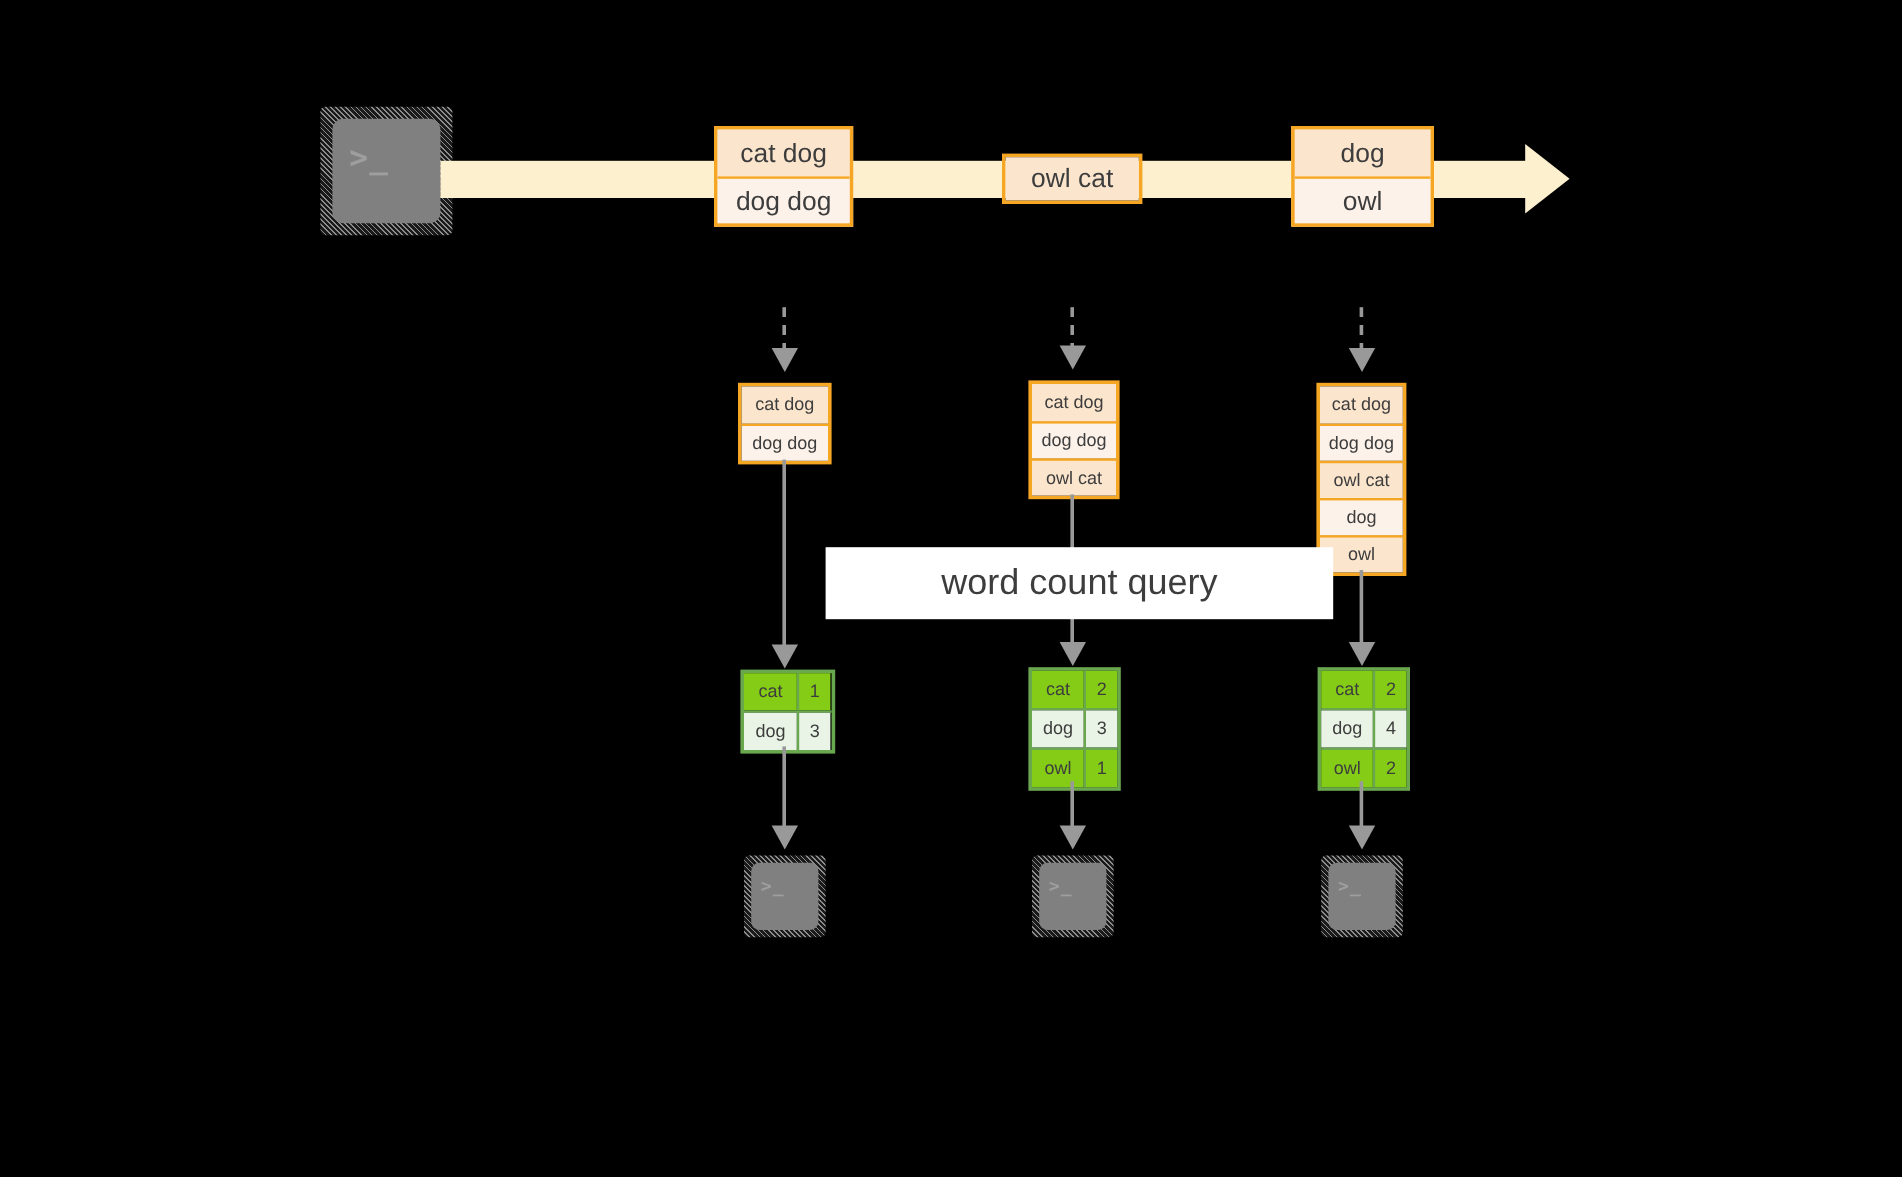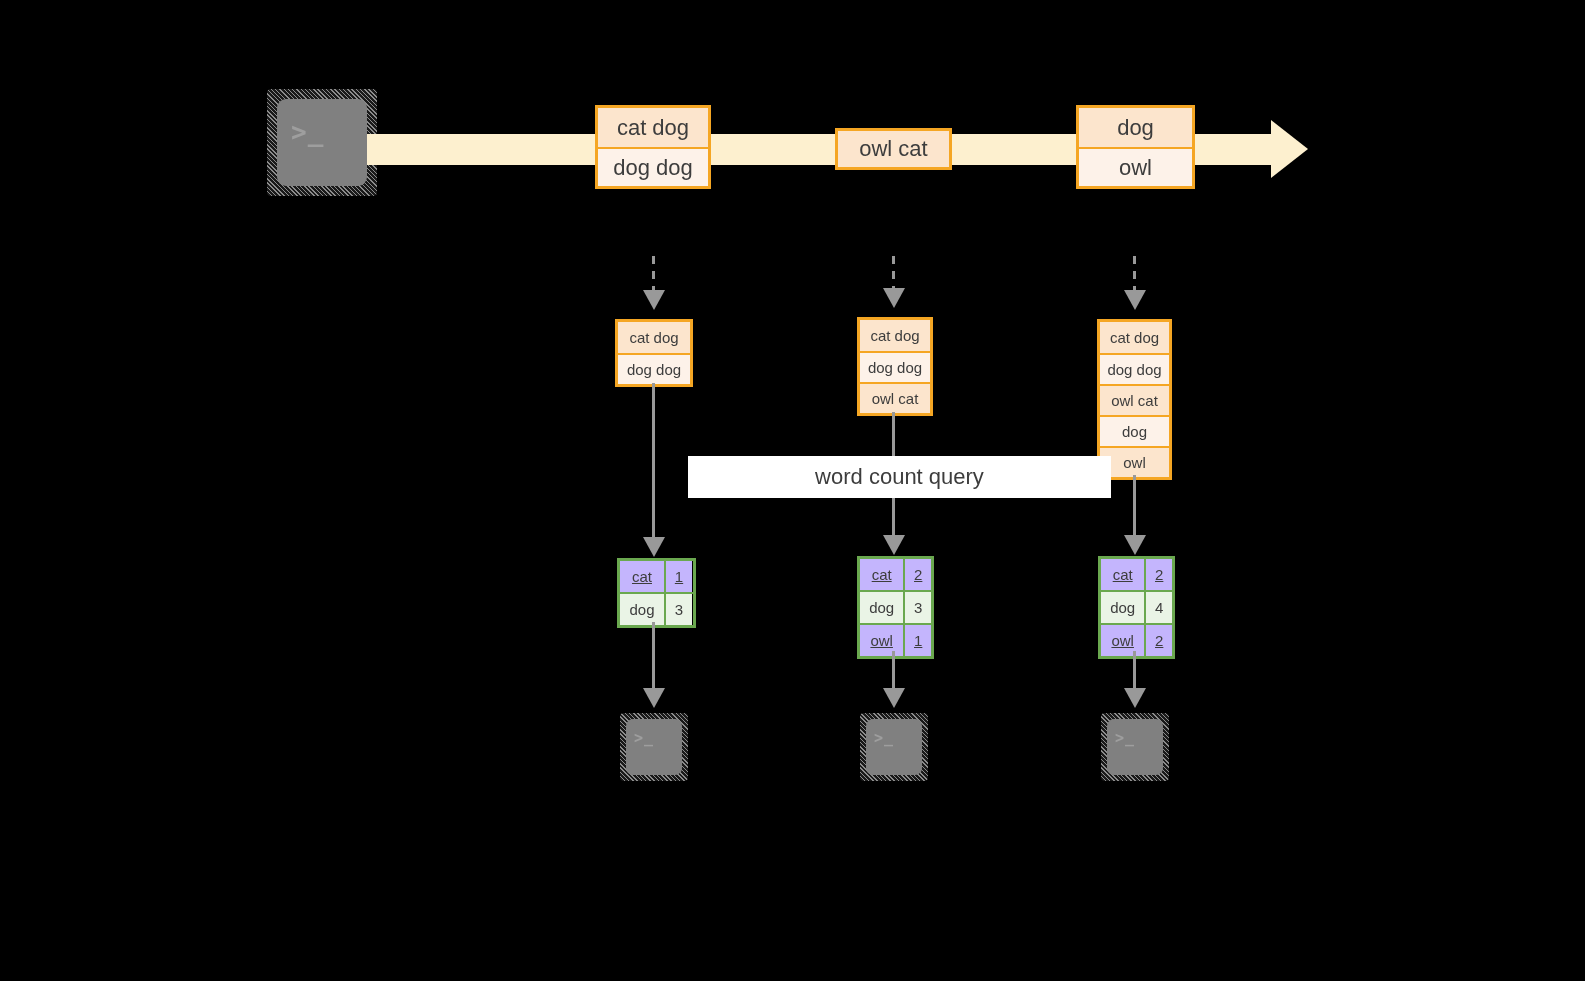--- a/index.html
+++ b/index.html
@@ -171,44 +171,44 @@
   #log-a { left: 615px;  top: 319px; width: 78px; }
   #log-b { left: 857px;  top: 317px; width: 76px; }
   #log-c { left: 1097px; top: 319px; width: 75px; }
 
   
   .query-label {
     position: absolute;
     left: 688px;
     top: 456px;
     width: 423px;
-    height: 42px;
+    height: 60px;
     background: #ffffff;
     display: flex;
     align-items: center;
     justify-content: center;
     color: #3d3d3d;
-    font-size: 22px;
+    font-size: 30px;
     white-space: nowrap;
   }
 
   
   .result-table {
     position: absolute;
     box-sizing: border-box;
     border: 3px solid #6aa84f;
     display: flex;
     flex-direction: column;
   }
   .result-row {
     display: flex;
     height: 31px;
   }
   .result-row + .result-row { border-top: 2px solid #6aa84f; }
-  .result-row.dark  .cell { background: #c4b5fd; text-decoration: underline; }
+  .result-row.dark  .cell { background: #84cc16; }
   .result-row.light .cell { background: #eaf4e6; }
   .cell {
     box-sizing: border-box;
     display: flex;
     align-items: center;
     justify-content: center;
     color: #3d3d3d;
     font-size: 15px;
     white-space: nowrap;
   }

